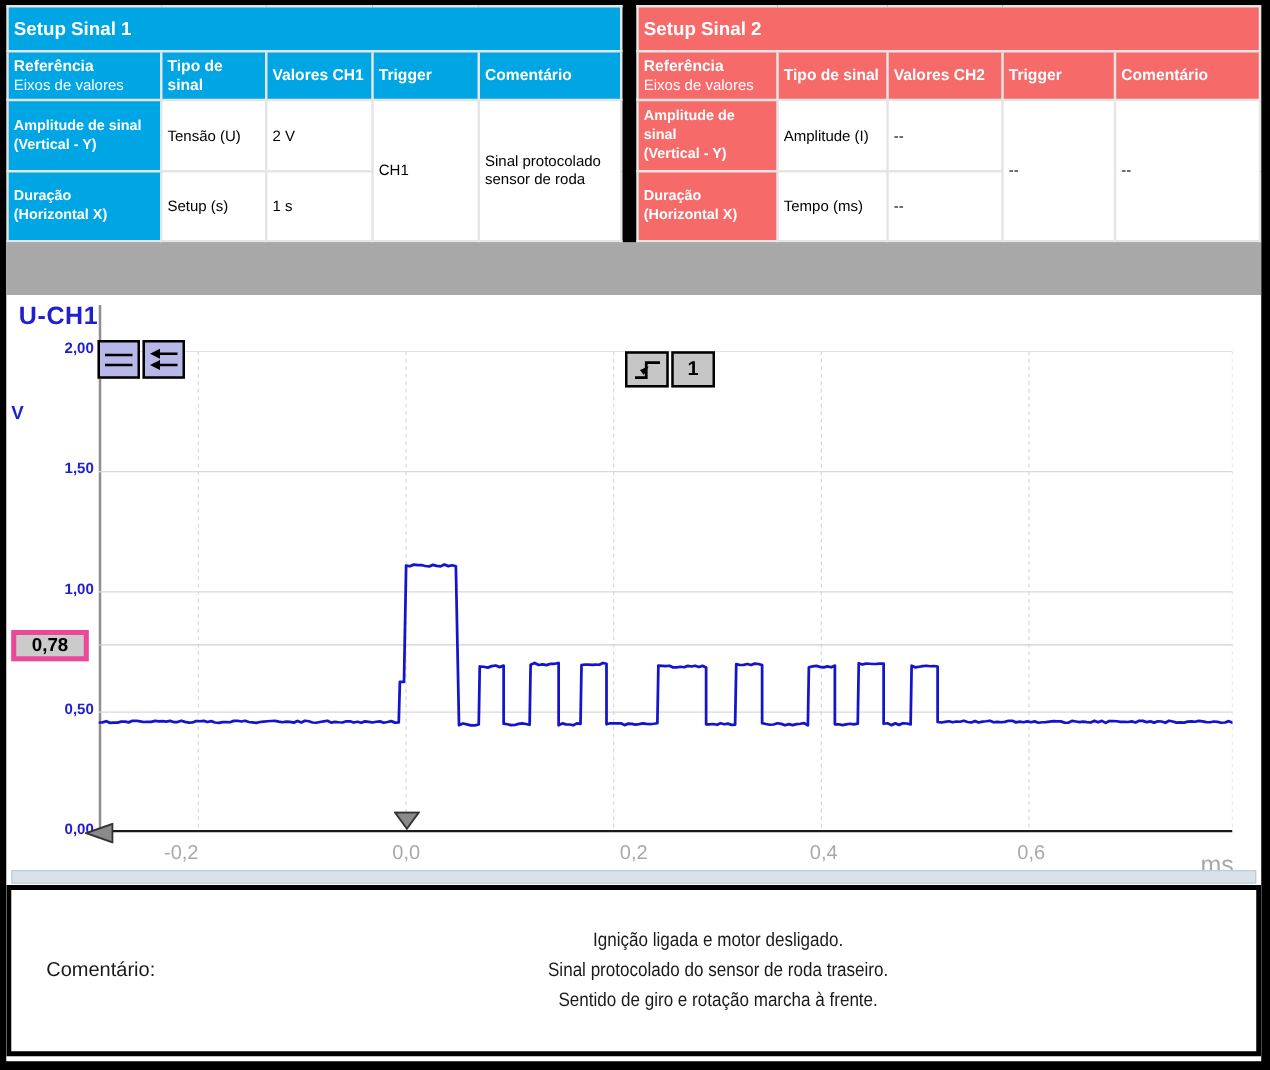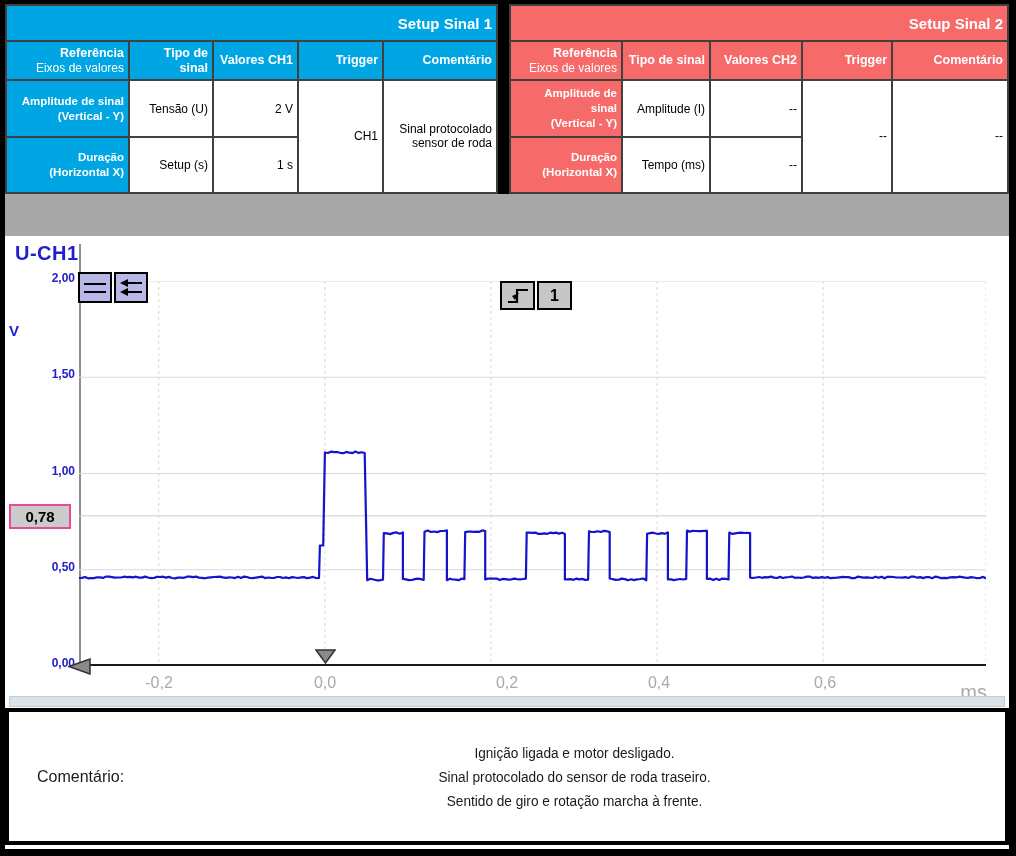--- a/index.html
+++ b/index.html
@@ -4,21 +4,21 @@
 <style>
   html,body{margin:0;padding:0;background:#fff;}
   *{box-sizing:border-box;font-family:"Liberation Sans","DejaVu Sans",sans-serif;}
   .page{position:relative;width:1016px;height:856px;background:#fff;
         border-style:solid;border-color:#000;border-width:4px 7px 7px 5px;overflow:hidden;}
 
   
   .tables-row{position:absolute;left:0;top:0;width:1004px;height:190px;background:#000;
               display:flex;align-items:stretch;}
   table.setup{border-collapse:collapse;table-layout:fixed;height:190px;}
-  table.setup td,table.setup th{border:2px solid #404040;text-align:right;vertical-align:middle;padding:1px 4px;}
+  table.setup td,table.setup th{border:2px solid #e5e5e5;text-align:left;vertical-align:middle;padding:1px 4px;}
   .t1{width:493px;margin-right:11px;}
   .t2{width:500px;}
   .title-row th{height:36px;color:#fff;font-size:15px;font-weight:bold;}
   .t1 .title-row th,.t1 .head-row th,.t1 td.ref-cell{background:var(--c1);}
   .t2 .title-row th,.t2 .head-row th,.t2 td.ref-cell{background:var(--c2);}
   .head-row th{height:38px;color:#fff;font-size:12.5px;font-weight:bold;line-height:1.2;}
   .h-sub{font-size:12px;font-weight:normal;}
   td.ref-cell{color:#fff;font-size:11.5px;font-weight:bold;line-height:1.3;}
   td.val{background:#fff;color:#000;font-size:12px;}
   tr.r1{height:57px;} tr.r2{height:55px;}
@@ -30,21 +30,21 @@
   .chart-title{position:absolute;left:10px;top:238px;font-size:20px;font-weight:bold;
                color:#2020cc;letter-spacing:.5px;}
   .y-unit{position:absolute;left:4px;top:318px;width:24px;font-size:15px;font-weight:bold;color:#2020cc;}
   .ytick{position:absolute;left:6px;width:64px;height:20px;text-align:right;
          font-size:12px;font-weight:bold;color:#2020cc;}
   .xtick{position:absolute;width:64px;text-align:center;font-size:16px;color:#a9a9a9;top:670px;}
   .x-unit{position:absolute;left:938px;top:677px;width:44px;text-align:right;font-size:20px;color:#a9a9a9;}
   .yaxis-line{position:absolute;left:74px;top:240px;width:2px;height:422px;background:#8f8f8f;}
   .plot{position:absolute;left:74px;top:277px;width:907px;height:385px;}
   .trig-box{position:absolute;left:4px;top:500px;width:62px;height:25px;background:#cbcbcb;
-            border:2px solid #ec4899;color:#000;font-size:15px;font-weight:bold;
+            border:4px solid #ec4899;color:#000;font-size:15px;font-weight:bold;
             display:flex;align-items:center;justify-content:center;cursor:ns-resize;}
   .btn{position:absolute;border:2px solid #000;display:flex;align-items:center;justify-content:center;cursor:pointer;}
   .pan{width:34px;height:31px;background:#b7b7e8;}
   .trg{width:35px;height:29px;background:#c6c6c6;font-size:16px;font-weight:bold;color:#000;}
   .marker{position:absolute;line-height:0;}
   .scrollbar{position:absolute;left:4px;top:692px;width:996px;height:11px;
              background:#d9e2e8;border:1px solid #c2ccd2;cursor:pointer;}
 
   
   .comment-box{position:absolute;left:0;top:704px;width:1004px;height:137px;
@@ -203,21 +203,21 @@
     <svg width="23" height="17">
       <path d="M22,1 L22,16 L1,8.5 Z" fill="#8a8a8a" stroke="#333" stroke-width="1.5"></path>
     </svg>
   </div>
   <div class="marker" style="left:310px;top:645px">
     <svg width="21" height="15">
       <path d="M1,1 L20,1 L10.5,14 Z" fill="#8a8a8a" stroke="#333" stroke-width="1.5"></path>
     </svg>
   </div>
 
-  <div class="xtick" style="left:122px">-0,2</div>
+  <div class="xtick" style="left:108px">-0,2</div>
   <div class="xtick" style="left:288px">0,0</div>
   <div class="xtick" style="left:470px">0,2</div>
   <div class="xtick" style="left:622px">0,4</div>
   <div class="xtick" style="left:788px">0,6</div>
   <div class="x-unit">ms</div>
 
   <div class="scrollbar"></div>
 
   <div class="comment-box">
     <div class="comment-label">Comentário:</div>

